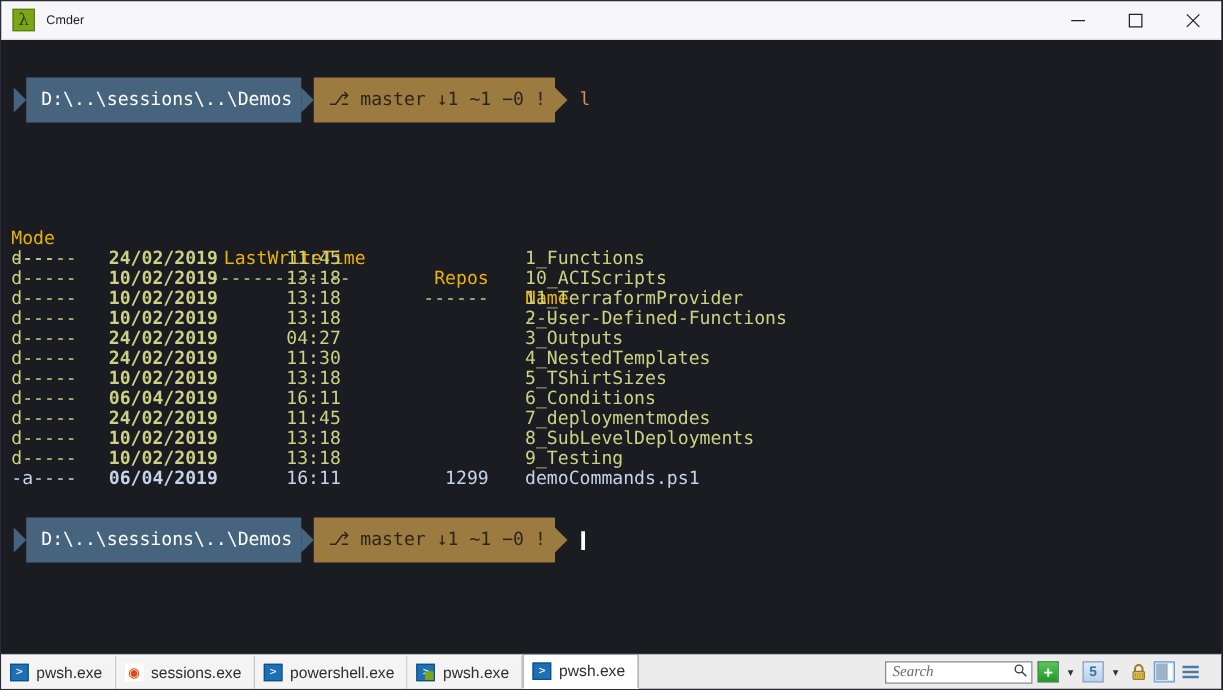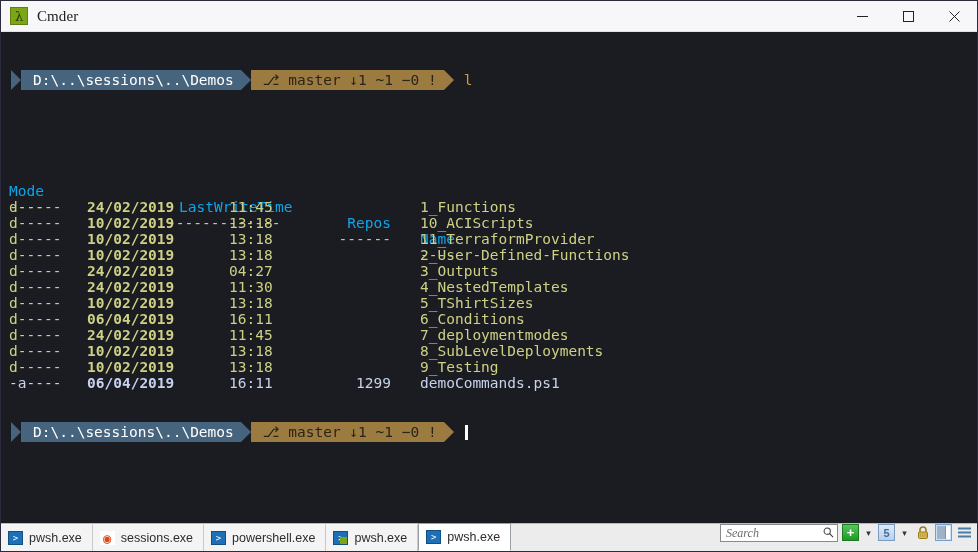--- a/index.html
+++ b/index.html
@@ -28,22 +28,22 @@
     width: 18px; height: 18px;
     margin-left: 9px; margin-right: 9px;
     background: #7ba617;
     border: 1px solid #5e8010;
     display: flex; align-items: center; justify-content: center;
     color: #2e3b04; font-size: 13px; line-height: 1;
     font-family: "DejaVu Serif", serif;
     box-sizing: border-box;
   }
   .tb-title {
-    font-family: Liberation Serif, serif;
-    font-size: 15px; color: #202020;
+    font-family: Liberation Sans, sans-serif;
+    font-size: 10px; color: #202020;
     letter-spacing: .1px;
   }
   .tb-spacer { flex: 1; }
   .wbtn {
     width: 46px; height: 30px;
     display: flex; align-items: center; justify-content: center;
     color: #222;
   }
   .wbtn svg { display: block; }
 
@@ -56,21 +56,21 @@
     font-family: "DejaVu Sans Mono", monospace;
     font-size: 14.5px;
     line-height: 16px;
   }
   .row { position: absolute; white-space: pre; }
 
   
   .prompt { display: flex; align-items: center; height: 20px; }
   .seg {
     display: flex; align-items: center;
-    height: 20px; padding: 0 7px 0 12px;
+    height: 36px; padding: 0 7px 0 12px;
     font-size: 14.5px; white-space: pre;
   }
   .seg-path { background: #47647f; color: #ffffff; }
   .seg-git  { background: #9b7b3f; color: #2c2418; }
   .arrow {
     width: 0; height: 0;
     border-top: 10px solid transparent;
     border-bottom: 10px solid transparent;
   }
   .a-path-r { border-left: 10px solid #47647f; }
@@ -83,21 +83,21 @@
   }
   .cmd { color: #c79b4e; font-size: 14.5px; padding-left: 10px; white-space: pre; }
   .cursor {
     display: inline-block;
     width: 3px; height: 15px;
     background: #ffffff;
     margin-left: 11px;
   }
 
   .dirline { color: #cdd184; }
-  .hdr { color: #0ea5e9; }
+  .hdr { color: #eab308; }
   .dash { color: #c5cc7f; }
   .dirrow { color: #cdd184; }
   .filerow { color: #c6d3ea; }
 
   .col-mode { position: absolute; left: 8px; }
   .col-date { position: absolute; left: 86px; font-weight: bold; }
   .col-time { position: absolute; left: 228px; }
   .col-len  { position: absolute; left: 290px; width: 100px; text-align: right; }
   .col-name { position: absolute; left: 419px; }
 
@@ -137,22 +137,22 @@
     background: #ffffff; border: none; color: #dd4814; font-size: 14px;
   }
   .tabicon.mixed { background: #1d6fb8; position: relative; overflow: hidden; }
   .tabicon.mixed::after {
     content: ""; position: absolute; right: 0; bottom: 0;
     width: 7px; height: 7px; background: #7ba617;
   }
   .tb-flex { flex: 1; }
 
   .tb-right {
-    display: flex; align-items: flex-start; gap: 4px;
-    padding-right: 4px;
+    display: flex; align-items: center; gap: 4px;
+    padding-right: 16px;
   }
   .searchbox {
     width: 118px; height: 18px;
     background: #ffffff;
     border: 1px solid #8a8a8e;
     display: flex; align-items: center;
     padding: 0 3px 0 5px;
     box-sizing: border-box;
   }
   .searchbox .ph {

